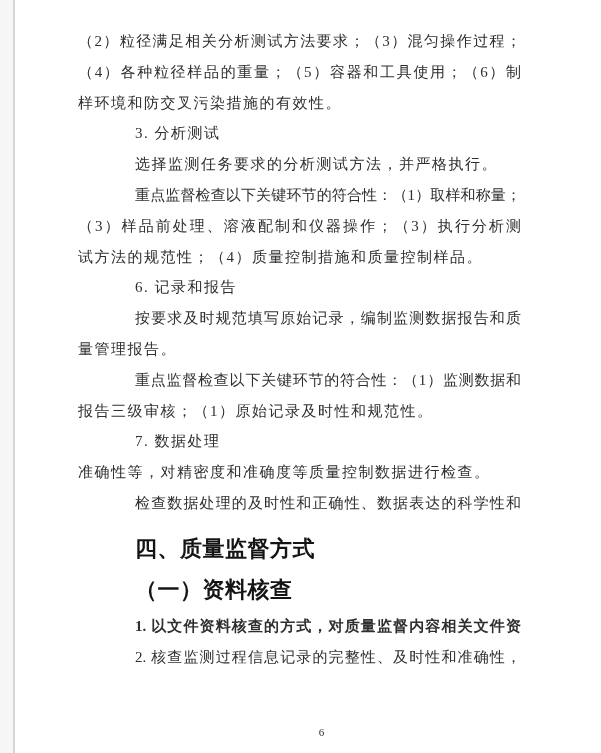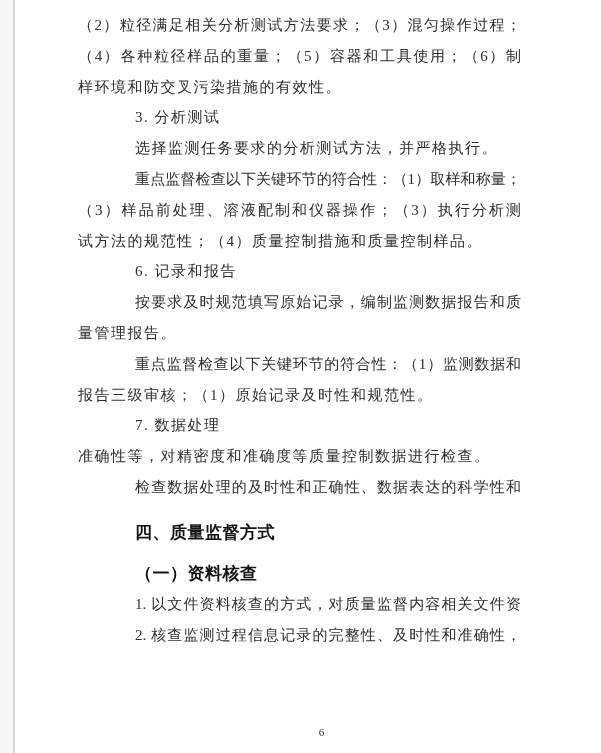--- a/index.html
+++ b/index.html
@@ -18,21 +18,21 @@
   .edge-band {
     position: absolute;
     left: 0; top: 0; bottom: 0;
     width: 13px;
     background: var(--edge-band, #f6f6f6);
     border-right: 2px solid var(--edge-line, #d5d5d5);
   }
   .content {
     position: absolute;
     left: 78px;
-    top: 10px;
+    top: 26px;
     width: 443px;
     color: var(--text-color, #2f2f2f);
     font-size: 15px;
   }
   .para { margin: 0; }
   .line {
     line-height: 30.8px;
     letter-spacing: 1.5px;
     white-space: nowrap;
   }
@@ -40,21 +40,21 @@
   .line.fill {
     letter-spacing: 0;
     white-space: normal;
     text-align: justify;
     text-align-last: justify;
   }
   .line.indent { padding-left: 57px; }
   .para.style-heading .line {
     font-family: "Liberation Sans", "DejaVu Sans", sans-serif;
     font-weight: 700;
-    font-size: 17px;
+    font-size: 22px;
     letter-spacing: 0.5px;
     color: var(--heading-color, #141414);
   }
   .footer {
     position: absolute;
     left: 78px;
     top: 726px;
     width: 443px;
     padding-left: 22px;
     text-align: center;
@@ -101,21 +101,21 @@
     <div class="para style-body">
       <div class="line">准确性等，对精密度和准确度等质量控制数据进行检查。</div>
       <div class="line fill indent">检查数据处理的及时性和正确性、数据表达的科学性和</div>
     </div>
     <div class="para style-heading" style="margin-top: 15px;">
       <div class="line indent">四、质量监督方式</div>
     </div>
     <div class="para style-heading" style="margin-top: 10px;">
       <div class="line indent">（一）资料核查</div>
     </div>
-    <div class="para style-body" style="">
+    <div class="para style-body" style="margin-top: 6px; font-weight: bold;">
       <div class="line fill indent">1. 以文件资料核查的方式，对质量监督内容相关文件资</div>
     </div>
     <div class="para style-body">
       <div class="line fill indent">2. 核查监测过程信息记录的完整性、及时性和准确性，</div>
     </div>
   </div>
 
 <div class="footer">6</div>
 
 </body></html>

